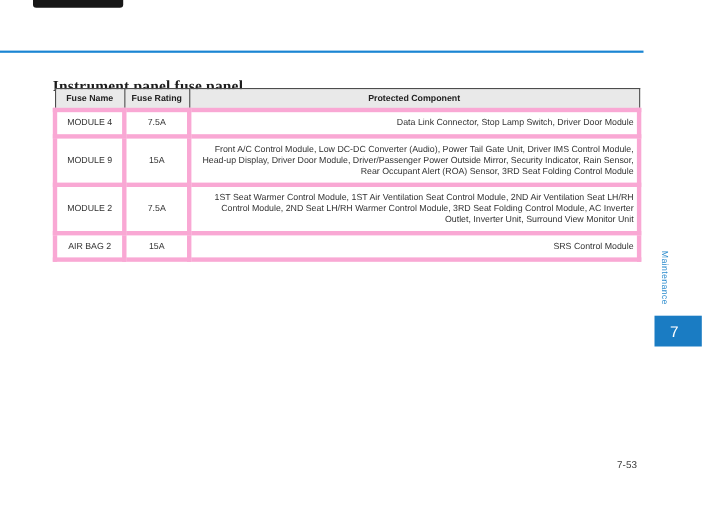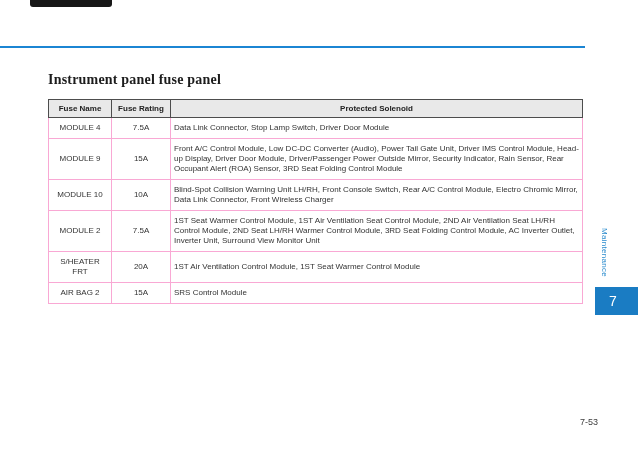--- a/index.html
+++ b/index.html
@@ -28,47 +28,47 @@
     position: absolute;
     left: 48px; top: 72px;
     font-family: "Liberation Serif", serif;
     font-weight: bold;
     font-size: 14px;
     color: #1c1c1c;
     letter-spacing: 0.2px;
   }
   table.fuse-table {
     position: absolute;
-    left: 48px; top: 99px;
+    left: 48px; top: 80px;
     width: 535px;
     border-collapse: collapse;
     table-layout: fixed;
     border: 1.5px solid #3f3f3f;
     font-size: 8px;
     color: #333333;
   }
   table.fuse-table col.c-name   { width: 63px; }
   table.fuse-table col.c-rating { width: 59px; }
   table.fuse-table th {
     background: #e9e9e9;
     border: 1px solid #4d4d4d;
     font-size: 8px;
     font-weight: bold;
     color: #222222;
     padding: 4px 2px;
     text-align: center;
   }
   table.fuse-table td {
-    border: 1px solid #f9a8d4;
+    border: 4px solid #f9a8d4;
     padding: 5px 3px;
     line-height: 10px;
     vertical-align: middle;
   }
   td.cell-name, td.cell-rating { text-align: center; }
-  td.cell-component { text-align: left; padding-left: 5px; padding-right: 4px; }
+  td.cell-component { text-align: right; padding-left: 5px; padding-right: 4px; }
   .side-tab-label {
     position: absolute;
     left: 600px; top: 228px;
     height: 60px;
     writing-mode: vertical-rl;
     font-size: 8px;
     color: #2a8bcd;
     letter-spacing: 0.3px;
   }
   .chapter-badge {
@@ -79,21 +79,21 @@
     color: #ffffff;
     font-size: 14px;
     display: flex;
     align-items: center;
     justify-content: center;
     padding-right: 7px;
     box-sizing: border-box;
   }
   .page-number {
     position: absolute;
-    left: 580px; top: 417px;
+    left: 561px; top: 417px;
     font-size: 9px;
     color: #3c3c3c;
   }
 </style>
 </head>
 <body>
 
 <div class="page">
 
   <div class="top-corner-mark"></div>
@@ -105,48 +105,38 @@
   <table class="fuse-table">
     <colgroup>
       <col class="c-name">
       <col class="c-rating">
       <col class="c-component">
     </colgroup>
     <thead>
       <tr>
         <th>Fuse Name</th>
         <th>Fuse Rating</th>
-        <th>Protected Solenoid</th>
+        <th>Protected Component</th>
       </tr>
     </thead>
     <tbody>
         <tr>
           <td class="cell-name">MODULE 4</td>
           <td class="cell-rating">7.5A</td>
           <td class="cell-component">Data Link Connector, Stop Lamp Switch, Driver Door Module</td>
         </tr>
         <tr>
           <td class="cell-name">MODULE 9</td>
           <td class="cell-rating">15A</td>
           <td class="cell-component">Front A/C Control Module, Low DC-DC Converter (Audio), Power Tail Gate Unit, Driver IMS Control Module, Head-up Display, Driver Door Module, Driver/Passenger Power Outside Mirror, Security Indicator, Rain Sensor, Rear Occupant Alert (ROA) Sensor, 3RD Seat Folding Control Module</td>
         </tr>
         <tr>
-          <td class="cell-name">MODULE 10</td>
-          <td class="cell-rating">10A</td>
-          <td class="cell-component">Blind-Spot Collision Warning Unit LH/RH, Front Console Switch, Rear A/C Control Module, Electro Chromic Mirror, Data Link Connector, Front Wireless Charger</td>
-        </tr>
-        <tr>
           <td class="cell-name">MODULE 2</td>
           <td class="cell-rating">7.5A</td>
           <td class="cell-component">1ST Seat Warmer Control Module, 1ST Air Ventilation Seat Control Module, 2ND Air Ventilation Seat LH/RH Control Module, 2ND Seat LH/RH Warmer Control Module, 3RD Seat Folding Control Module, AC Inverter Outlet, Inverter Unit, Surround View Monitor Unit</td>
-        </tr>
-        <tr>
-          <td class="cell-name">S/HEATER FRT</td>
-          <td class="cell-rating">20A</td>
-          <td class="cell-component">1ST Air Ventilation Control Module, 1ST Seat Warmer Control Module</td>
         </tr>
         <tr>
           <td class="cell-name">AIR BAG 2</td>
           <td class="cell-rating">15A</td>
           <td class="cell-component">SRS Control Module</td>
         </tr>
       </tbody>
   </table>
 
   <div class="side-tab-label">Maintenance</div>

